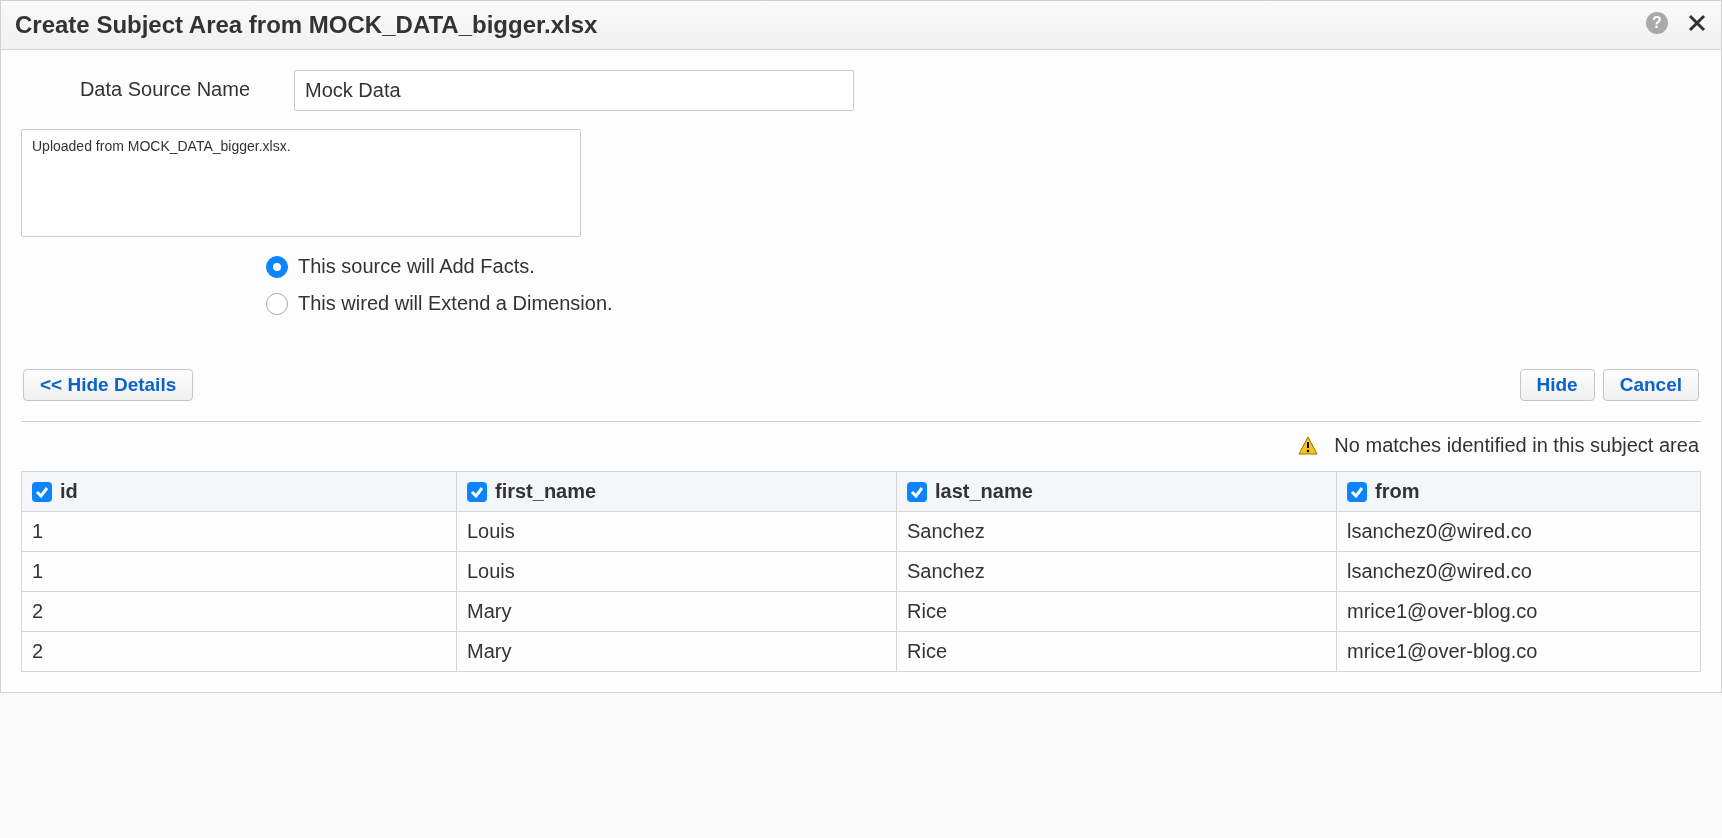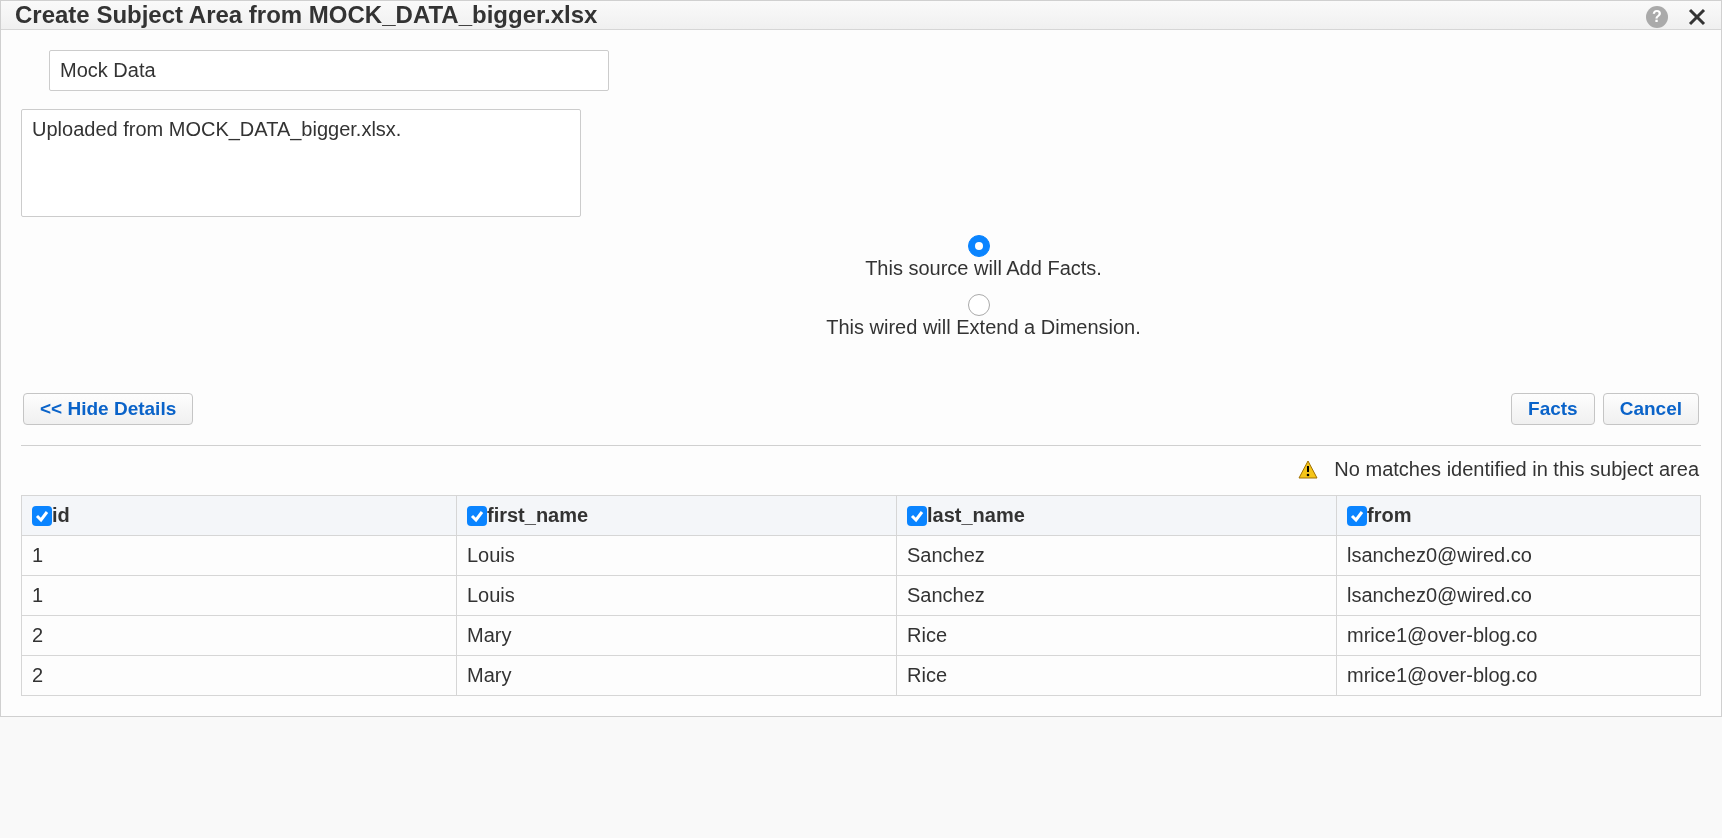--- a/index.html
+++ b/index.html
@@ -13,23 +13,23 @@
       color: #333;
       background: #f9f9f9;
     }
     .dialog {
       width: 1722px;
       background: #fff;
       border: 1px solid #d0d0d0;
     }
     .dialog-header {
       display: flex;
-      align-items: flex-end;
+      align-items: flex-start;
       justify-content: space-between;
-      padding: 0 14px;
+      padding: 10px 14px;
       background: linear-gradient(#fafafa, #f0f0f0);
       border-bottom: 1px solid #d6d6d6;
       gap: 16px;
     }
     .dialog-title {
       font-size: 24px;
       font-weight: 700;
       color: #333;
     }
     .dialog-header-actions {
@@ -72,38 +72,37 @@
       border: 1px solid #ccc;
       border-radius: 2px;
       background: #fff;
       color: #333;
       margin-left: 28px;
     }
     .textarea-input {
       width: 560px;
       height: 108px;
       padding: 8px 10px;
-      font-size: 20px;
+      font-size: 14px;
       border: 1px solid #ccc;
       border-radius: 2px;
       background: #fff;
       color: #333;
       resize: none;
       font-family: inherit;
     }
     .radio-group {
       margin-left: 245px;
       margin-top: 6px;
     }
     .radio-row {
       display: flex;
       align-items: center;
       margin-bottom: 14px;
       cursor: pointer;
-      flex-direction: column;
     }
     .radio-circle {
       width: 22px;
       height: 22px;
       border-radius: 50%;
       border: 1.5px solid #aaa;
       margin-right: 10px;
       display: inline-flex;
       align-items: center;
       justify-content: center;
@@ -186,20 +185,21 @@
       overflow: hidden;
     }
     .data-table th {
       background: #f4f6f9;
       font-weight: 700;
       color: #333;
     }
     .th-inner {
       display: flex;
       align-items: center;
+      gap: 8px;
     }
     .chk {
       width: 20px;
       height: 20px;
       border-radius: 4px;
       background: #0a84ff;
       display: inline-flex;
       align-items: center;
       justify-content: center;
       flex-shrink: 0;
@@ -230,20 +230,21 @@
           <line x1="3" y1="3" x2="17" y2="17" stroke="#333" stroke-width="3"></line>
           <line x1="17" y1="3" x2="3" y2="17" stroke="#333" stroke-width="3"></line>
         </svg>
       </span>
     </div>
   </div>
 
   <div class="dialog-body">
 
     <div class="form-row">
+      <label class="form-label">Data Source Name</label>
       <input type="text" class="text-input" value="Mock Data" style="">
     </div>
 
     <div class="form-row">
       <textarea class="textarea-input" style="">Uploaded from MOCK_DATA_bigger.xlsx.</textarea>
     </div>
 
     <div class="radio-group">
       <div class="radio-row">
         <span class="radio-circle selected"></span>
@@ -251,21 +252,21 @@
       </div>
       <div class="radio-row">
         <span class="radio-circle"></span>
         <span class="radio-label">This wired will Extend a Dimension.</span>
       </div>
     </div>
 
     <div class="actions-row">
       <button class="btn btn-blue-text">&lt;&lt; Hide Details</button>
       <div class="actions-right">
-        <button class="btn btn-blue-text">Facts</button>
+        <button class="btn btn-blue-text">Hide</button>
         <button class="btn btn-blue-text">Cancel</button>
       </div>
     </div>
 
     <hr class="divider">
 
     <div class="status-row">
       <span class="warn-icon">
         <svg width="20" height="20" viewBox="0 0 20 20">
           <polygon points="10,1 19,18 1,18" fill="#f5c518" stroke="#a07000" stroke-width="1"></polygon>

